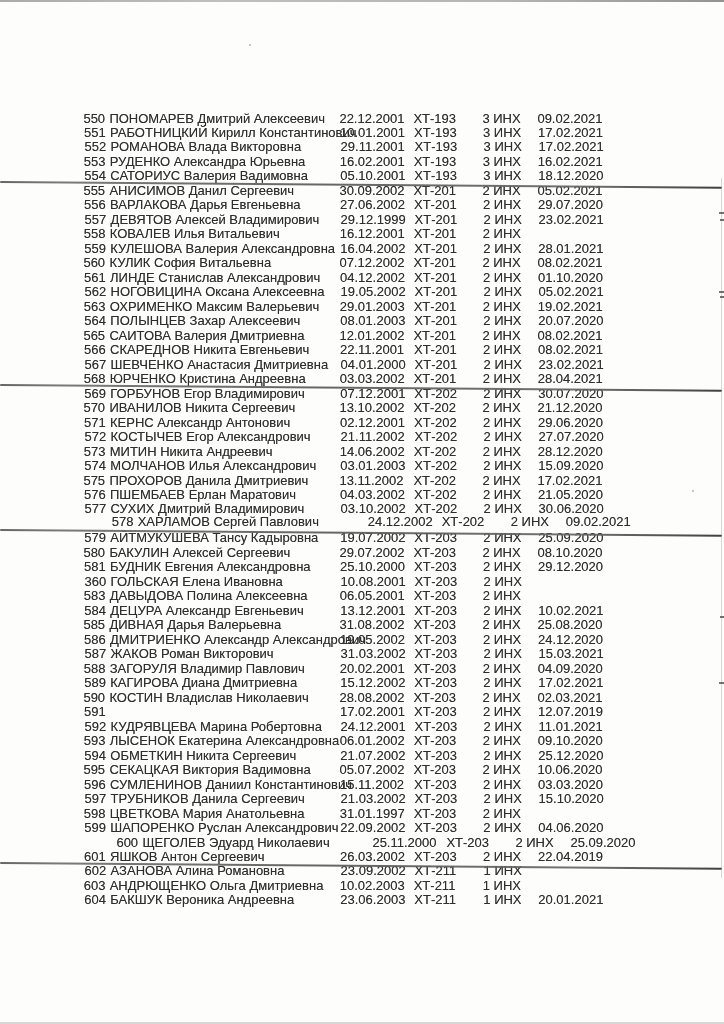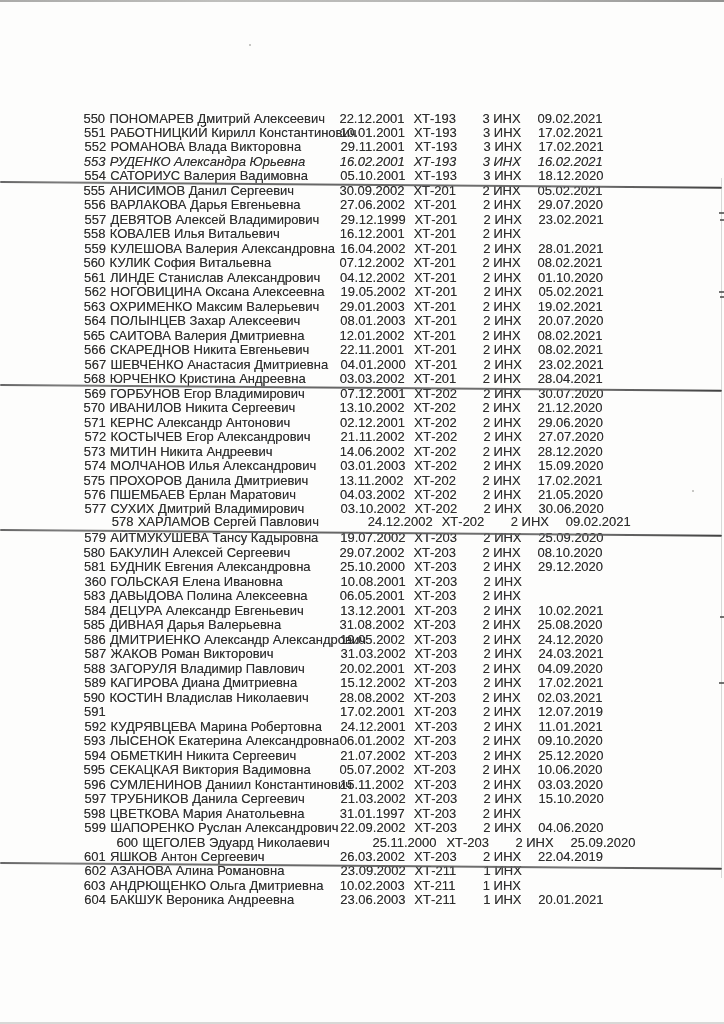--- a/index.html
+++ b/index.html
@@ -87,21 +87,21 @@
     <span class="c-date">17.02.2021</span>
   </div>
       <div class="row" style="top: 140.46px; left: 0.6px;">
     <span class="c-num">552</span>
     <span class="c-name">РОМАНОВА Влада Викторовна</span>
     <span class="c-birth">29.11.2001</span>
     <span class="c-group">ХТ-193</span>
     <span class="c-course">3 ИНХ</span>
     <span class="c-date">17.02.2021</span>
   </div>
-      <div class="row" style="top: 154.94px; left: -0.3px; font-style: italic;">
+      <div class="row" style="top: 154.94px; left: -0.3px;">
     <span class="c-num">553</span>
     <span class="c-name">РУДЕНКО Александра Юрьевна</span>
     <span class="c-birth">16.02.2001</span>
     <span class="c-group">ХТ-193</span>
     <span class="c-course">3 ИНХ</span>
     <span class="c-date">16.02.2021</span>
   </div>
       <div class="row" style="top: 169.42px; left: 0.3px;">
     <span class="c-num">554</span>
     <span class="c-name">САТОРИУС Валерия Вадимовна</span>
@@ -365,21 +365,21 @@
     <span class="c-group">ХТ-203</span>
     <span class="c-course">2 ИНХ</span>
     <span class="c-date">24.12.2020</span>
   </div>
       <div class="row" style="top: 647.26px; left: 0.6px;">
     <span class="c-num">587</span>
     <span class="c-name">ЖАКОВ Роман Викторович</span>
     <span class="c-birth">31.03.2002</span>
     <span class="c-group">ХТ-203</span>
     <span class="c-course">2 ИНХ</span>
-    <span class="c-date">24.03.2021</span>
+    <span class="c-date">15.03.2021</span>
   </div>
       <div class="row" style="top: 661.74px; left: -0.3px;">
     <span class="c-num">588</span>
     <span class="c-name">ЗАГОРУЛЯ Владимир Павлович</span>
     <span class="c-birth">20.02.2001</span>
     <span class="c-group">ХТ-203</span>
     <span class="c-course">2 ИНХ</span>
     <span class="c-date">04.09.2020</span>
   </div>
       <div class="row" style="top: 676.22px; left: 0.3px;">

